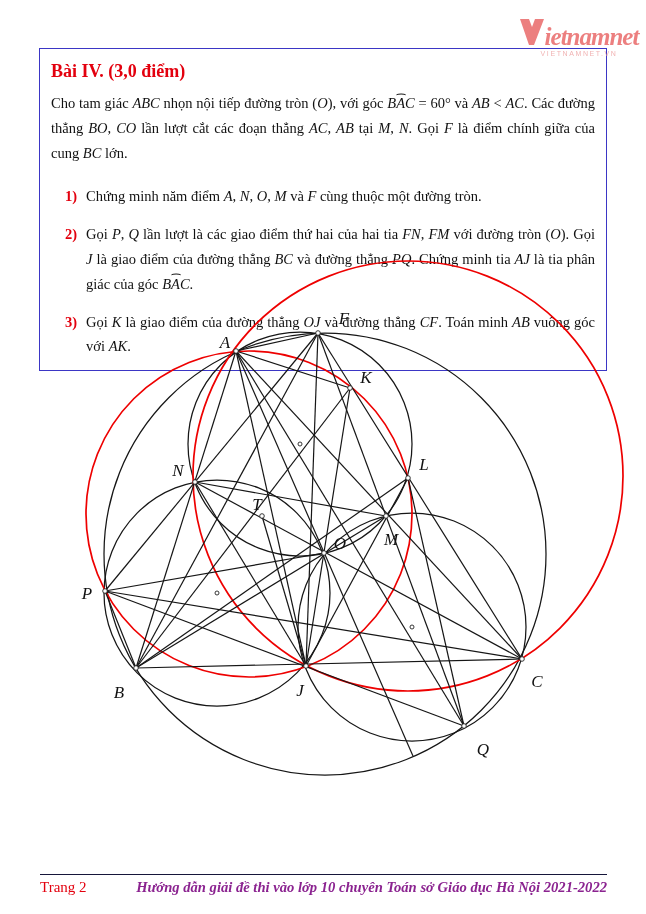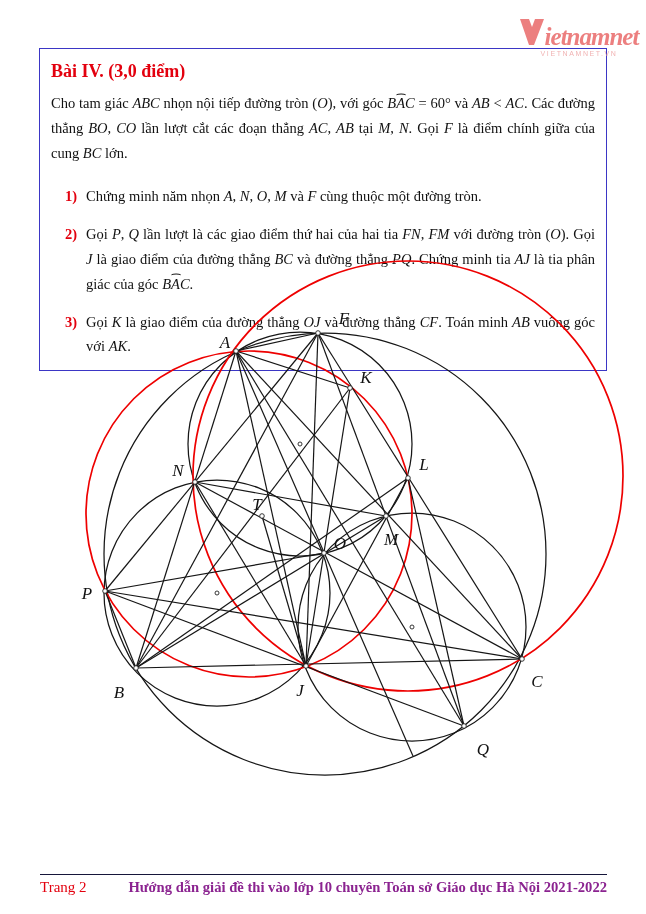--- a/index.html
+++ b/index.html
@@ -35,21 +35,21 @@
   .mi{font-style:italic;}
   .arc{position:relative;display:inline-block;}
   .arc::after{content:"\2322";position:absolute;left:50%;top:-0.60em;
     transform:translateX(-50%) scaleX(1.7);font-size:0.72em;font-style:normal;}
   
   #fig{position:absolute;left:0;top:0;width:646px;height:914px;}
   
   .footer-rule{position:absolute;left:40px;top:874px;width:567px;border-top:1.5px solid #16163a;}
   .page-number{position:absolute;left:40px;top:879px;color:var(--accent-red);font-size:15px;}
   .footer-title{position:absolute;right:39px;top:879px;color:var(--footer-purple);
-    font-size:14.6px;font-weight:bold;text-align:right;}
+    font-size:14.6px;font-weight:bold;font-style:italic;text-align:right;}
 </style>
 </head>
 <body>
 
 <div class="logo">
   <div class="logo-row">
     <span>
       <svg width="24" height="27" viewBox="0 0 24 27">
           <polygon points="0,1 9,1 12,9 15,1 24,1 14,27 9,27" fill="#e86060"></polygon>
         </svg>
@@ -58,21 +58,21 @@
   </div>
   <div class="logo-caption">VIETNAMNET.VN</div>
 </div>
 
 <div class="problem-box">
   <div class="problem-title">Bài IV. (3,0 điểm)</div>
   <div class="problem-statement"><span>Cho tam giác </span><span class="mi">ABC</span><span> nhọn nội tiếp đường tròn (</span><span class="mi">O</span><span>), với góc </span><span class="mi arc">BAC</span><span> = 60° và </span><span class="mi">AB</span><span> &lt; </span><span class="mi">AC</span><span>. Các đường thẳng </span><span class="mi">BO</span><span>, </span><span class="mi">CO</span><span> lần lượt cắt các đoạn thẳng </span><span class="mi">AC</span><span>, </span><span class="mi">AB</span><span> tại </span><span class="mi">M</span><span>, </span><span class="mi">N</span><span>. Gọi </span><span class="mi">F</span><span> là điểm chính giữa của cung </span><span class="mi">BC</span><span> lớn.</span></div>
   <div class="items">
     <div class="item">
       <span class="num">1)</span>
-      <div class="itext"><span>Chứng minh năm nhọn </span><span class="mi">A</span><span>, </span><span class="mi">N</span><span>, </span><span class="mi">O</span><span>, </span><span class="mi">M</span><span> và </span><span class="mi">F</span><span> cùng thuộc một đường tròn.</span></div>
+      <div class="itext"><span>Chứng minh năm điểm </span><span class="mi">A</span><span>, </span><span class="mi">N</span><span>, </span><span class="mi">O</span><span>, </span><span class="mi">M</span><span> và </span><span class="mi">F</span><span> cùng thuộc một đường tròn.</span></div>
     </div>
     <div class="item">
       <span class="num">2)</span>
       <div class="itext"><span>Gọi </span><span class="mi">P</span><span>, </span><span class="mi">Q</span><span> lần lượt là các giao điểm thứ hai của hai tia </span><span class="mi">FN</span><span>, </span><span class="mi">FM</span><span> với đường tròn (</span><span class="mi">O</span><span>). Gọi </span><span class="mi">J</span><span> là giao điểm của đường thẳng </span><span class="mi">BC</span><span> và đường thẳng </span><span class="mi">PQ</span><span>. Chứng minh tia </span><span class="mi">AJ</span><span> là tia phân giác của góc </span><span class="mi arc">BAC</span><span>.</span></div>
     </div>
     <div class="item">
       <span class="num">3)</span>
       <div class="itext"><span>Gọi </span><span class="mi">K</span><span> là giao điểm của đường thẳng </span><span class="mi">OJ</span><span> và đường thẳng </span><span class="mi">CF</span><span>. Toán minh </span><span class="mi">AB</span><span> vuông góc với </span><span class="mi">AK</span><span>.</span></div>
     </div>
   </div>

